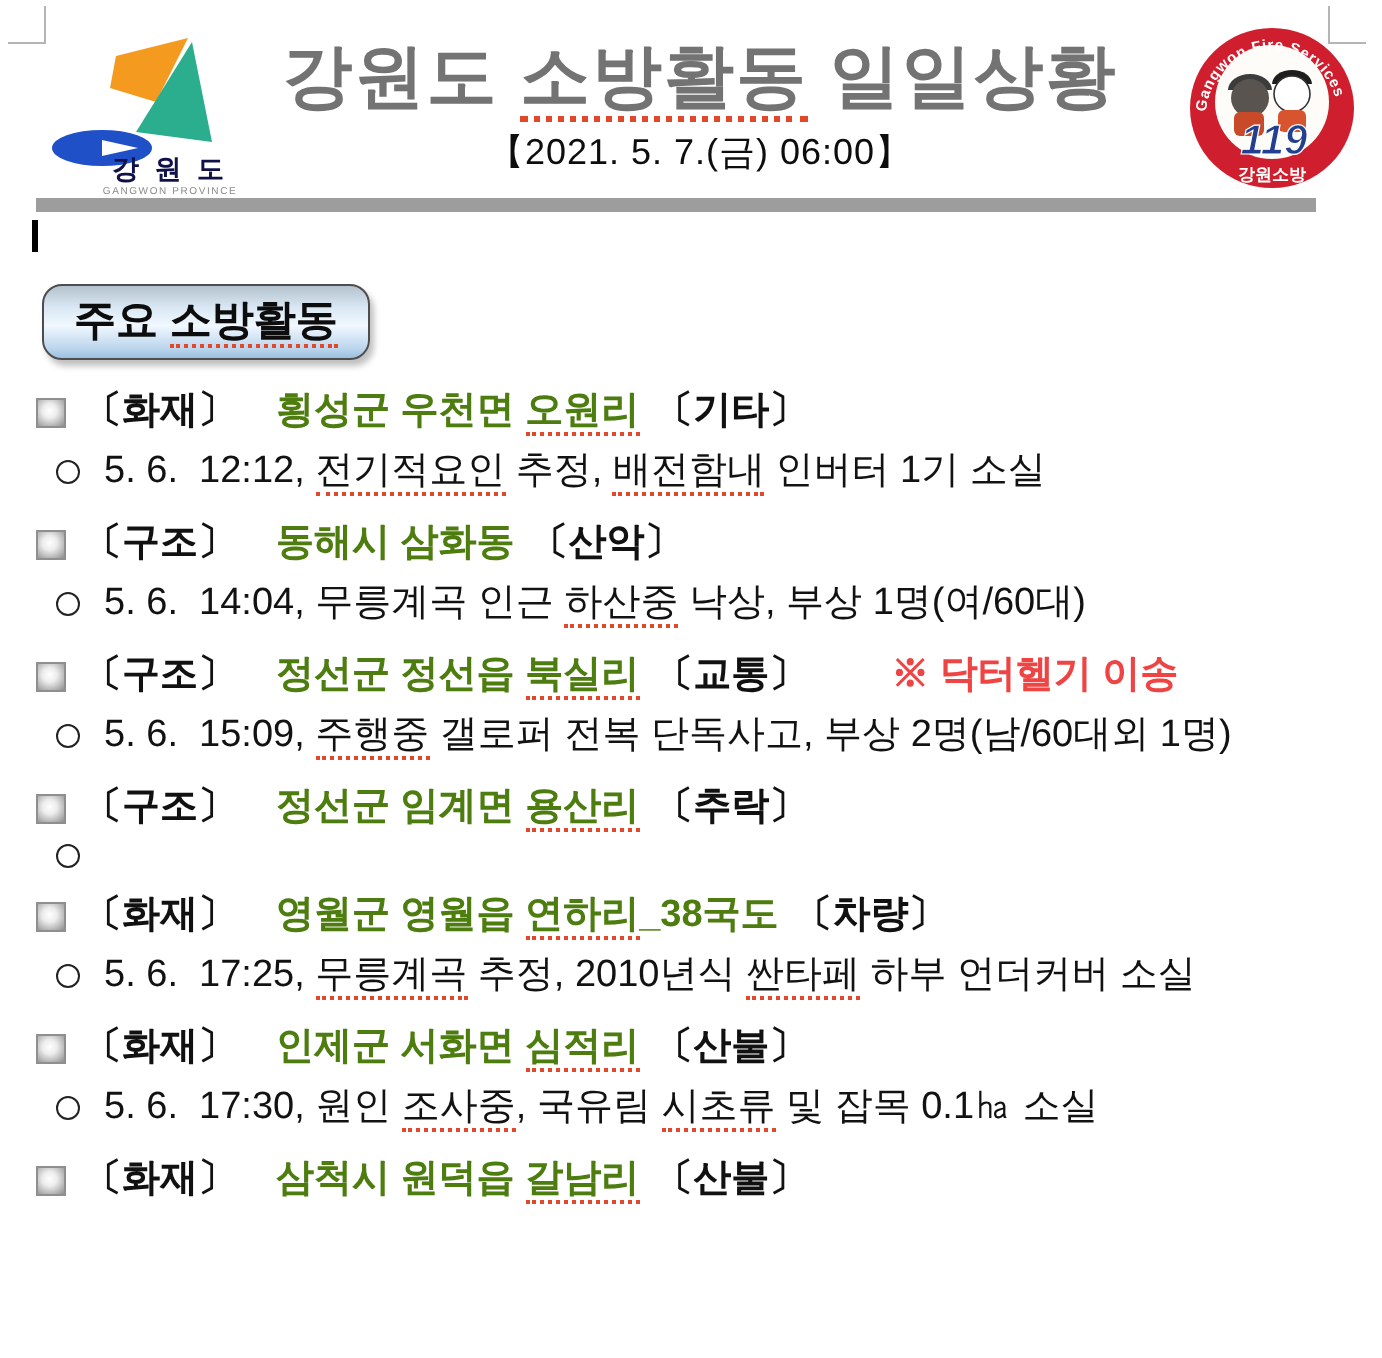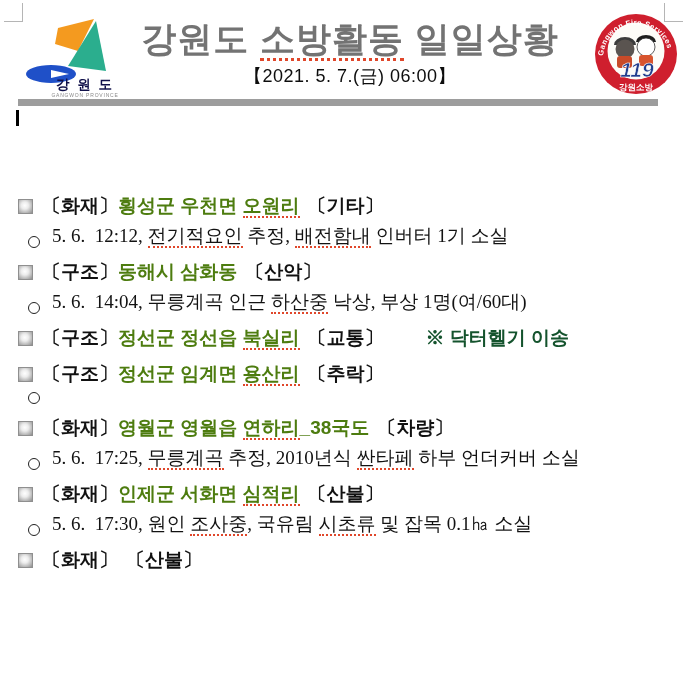--- a/index.html
+++ b/index.html
@@ -34,26 +34,26 @@
   }
 
   
   .incident-list{position:absolute;left:18px;top:194px;width:660px;}
   .incident{margin-bottom:12px;}
   .inc-title{display:flex;align-items:center;line-height:24px;font-size:19px;font-weight:bold;white-space:pre;}
   .sq-bullet{
     flex:0 0 auto;width:13px;height:13px;margin-right:9px;border:1px solid #8f8f8f;
     background:radial-gradient(circle at 45% 42%, #ffffff 0%, #ececec 35%, #b6b6b6 72%, #8d8d8d 100%);
   }
-  .inc-type{color:#111;margin-right:0;}
+  .inc-type{color:#111;margin-right:20px;}
   .inc-loc{color:#4d7c0f;white-space:pre;}
   .inc-cat{color:#111;margin-left:8px;}
-  .inc-note{color:#14532d;margin-left:42px;}
-  .inc-detail{display:flex;align-items:flex-end;margin-top:6px;padding-left:10px;line-height:24px;
-    font-family:Liberation Serif, serif;font-size:19px;color:#121212;}
+  .inc-note{color:#ef4444;margin-left:42px;}
+  .inc-detail{display:flex;align-items:center;margin-top:6px;padding-left:10px;line-height:24px;
+    font-family:Liberation Sans, sans-serif;font-size:19px;color:#121212;}
   .circle-bullet{flex:0 0 auto;width:10px;height:10px;border:1.5px solid #222;border-radius:50%;
     margin-right:12px;background:#fff;}
   .inc-detail-text{white-space:pre-wrap;}
 
   
   .redline{border-bottom:2px dotted #e0472b;}
   .redline-big{border-bottom:3px dotted #e0472b;}
 </style>
 </head>
 <body>
@@ -91,20 +91,21 @@
     <path d="M42,29 A10,7 0 0 1 62,29 Z" fill="#1e1e1e"></path>
     <circle cx="52" cy="34" r="9" fill="#ffffff" stroke="#333" stroke-width="0.8"></circle>
     <rect x="45" y="42" width="14" height="11" rx="3" fill="#d8542e"></rect>
     <text x="43" y="64" text-anchor="middle" font-size="21" font-style="italic" font-weight="bold" fill="#233f8f" stroke="#ffffff" stroke-width="0.6">119</text>
     <text x="42" y="77" text-anchor="middle" font-size="8.5" font-weight="bold" fill="#ffffff">강원소방</text>
   </svg>
 
   <div class="divider"></div>
   <div class="text-cursor"></div>
 
+  <div class="badge"><span>주요 </span><span class="redline">소방활동</span></div>
 
   <div class="incident-list">
     <div class="incident">
       <div class="inc-title">
         <span class="sq-bullet"></span>
         <span class="inc-type">〔화재〕</span>
         <span class="inc-loc"><span>횡성군 우천면 </span><span class="redline">오원리</span></span>
         <span class="inc-cat">〔기타〕</span>
         
       </div>
@@ -129,20 +130,24 @@
     </div>
 
     <div class="incident">
       <div class="inc-title">
         <span class="sq-bullet"></span>
         <span class="inc-type">〔구조〕</span>
         <span class="inc-loc"><span>정선군 정선읍 </span><span class="redline">북실리</span></span>
         <span class="inc-cat">〔교통〕</span>
         <span class="inc-note">※ 닥터헬기 이송</span>
       </div>
+      <div class="inc-detail">
+        <span class="circle-bullet"></span>
+        <span class="inc-detail-text"><span>5. 6.  15:09, </span><span class="redline">주행중</span><span> 갤로퍼 전복 단독사고, 부상 2명(남/60대외 1명)</span></span>
+      </div>
     </div>
 
     <div class="incident">
       <div class="inc-title">
         <span class="sq-bullet"></span>
         <span class="inc-type">〔구조〕</span>
         <span class="inc-loc"><span>정선군 임계면 </span><span class="redline">용산리</span></span>
         <span class="inc-cat">〔추락〕</span>
         
       </div>
@@ -176,19 +181,20 @@
       <div class="inc-detail">
         <span class="circle-bullet"></span>
         <span class="inc-detail-text"><span>5. 6.  17:30, 원인 </span><span class="redline">조사중</span><span>, 국유림 </span><span class="redline">시초류</span><span> 및 잡목 0.1㏊ 소실</span></span>
       </div>
     </div>
 
     <div class="incident">
       <div class="inc-title">
         <span class="sq-bullet"></span>
         <span class="inc-type">〔화재〕</span>
+        <span class="inc-loc"><span>삼척시 원덕읍 </span><span class="redline">갈남리</span></span>
         <span class="inc-cat">〔산불〕</span>
         
       </div>
     </div>
   </div>
 
 </div>
 
 </body></html>

